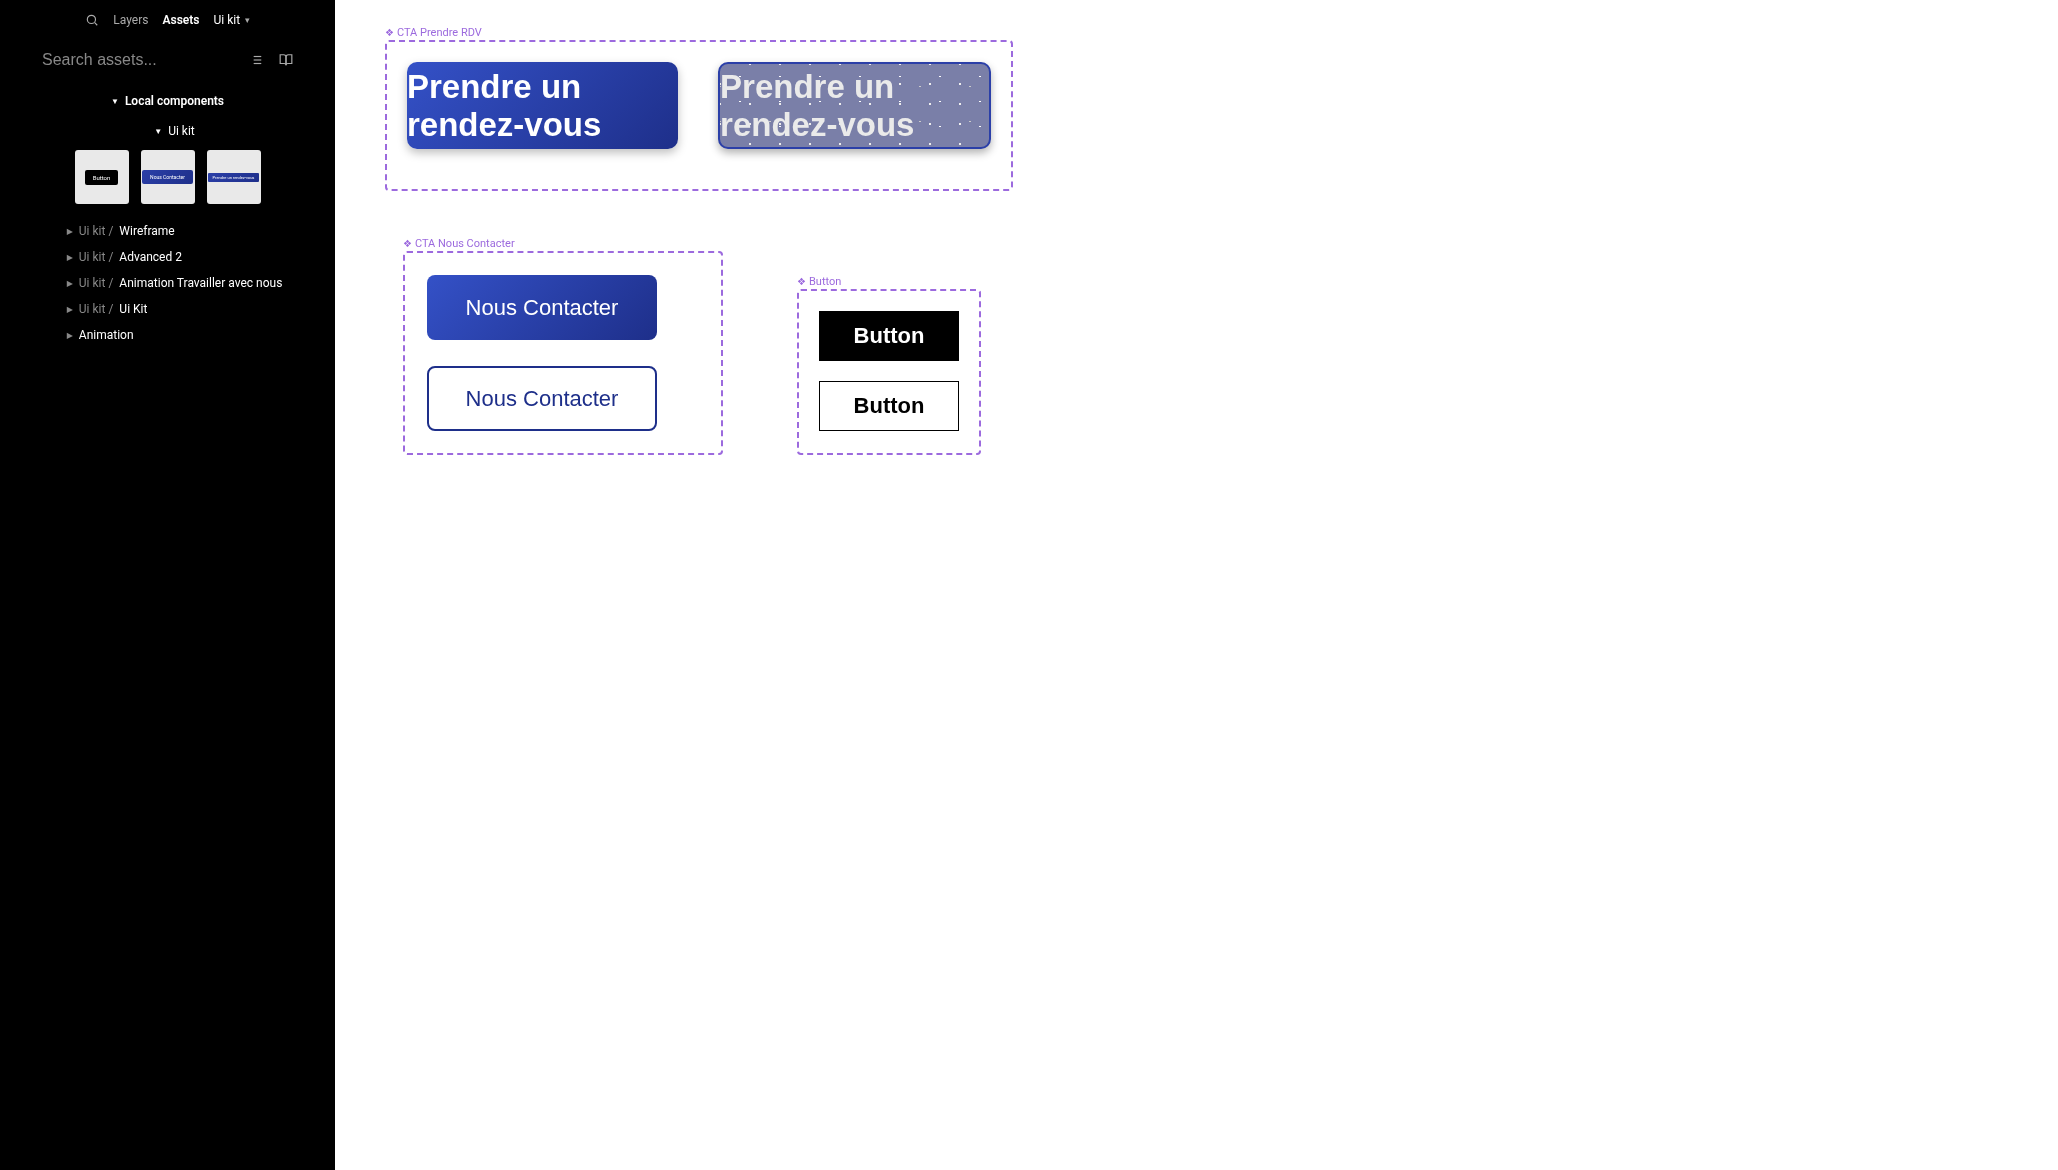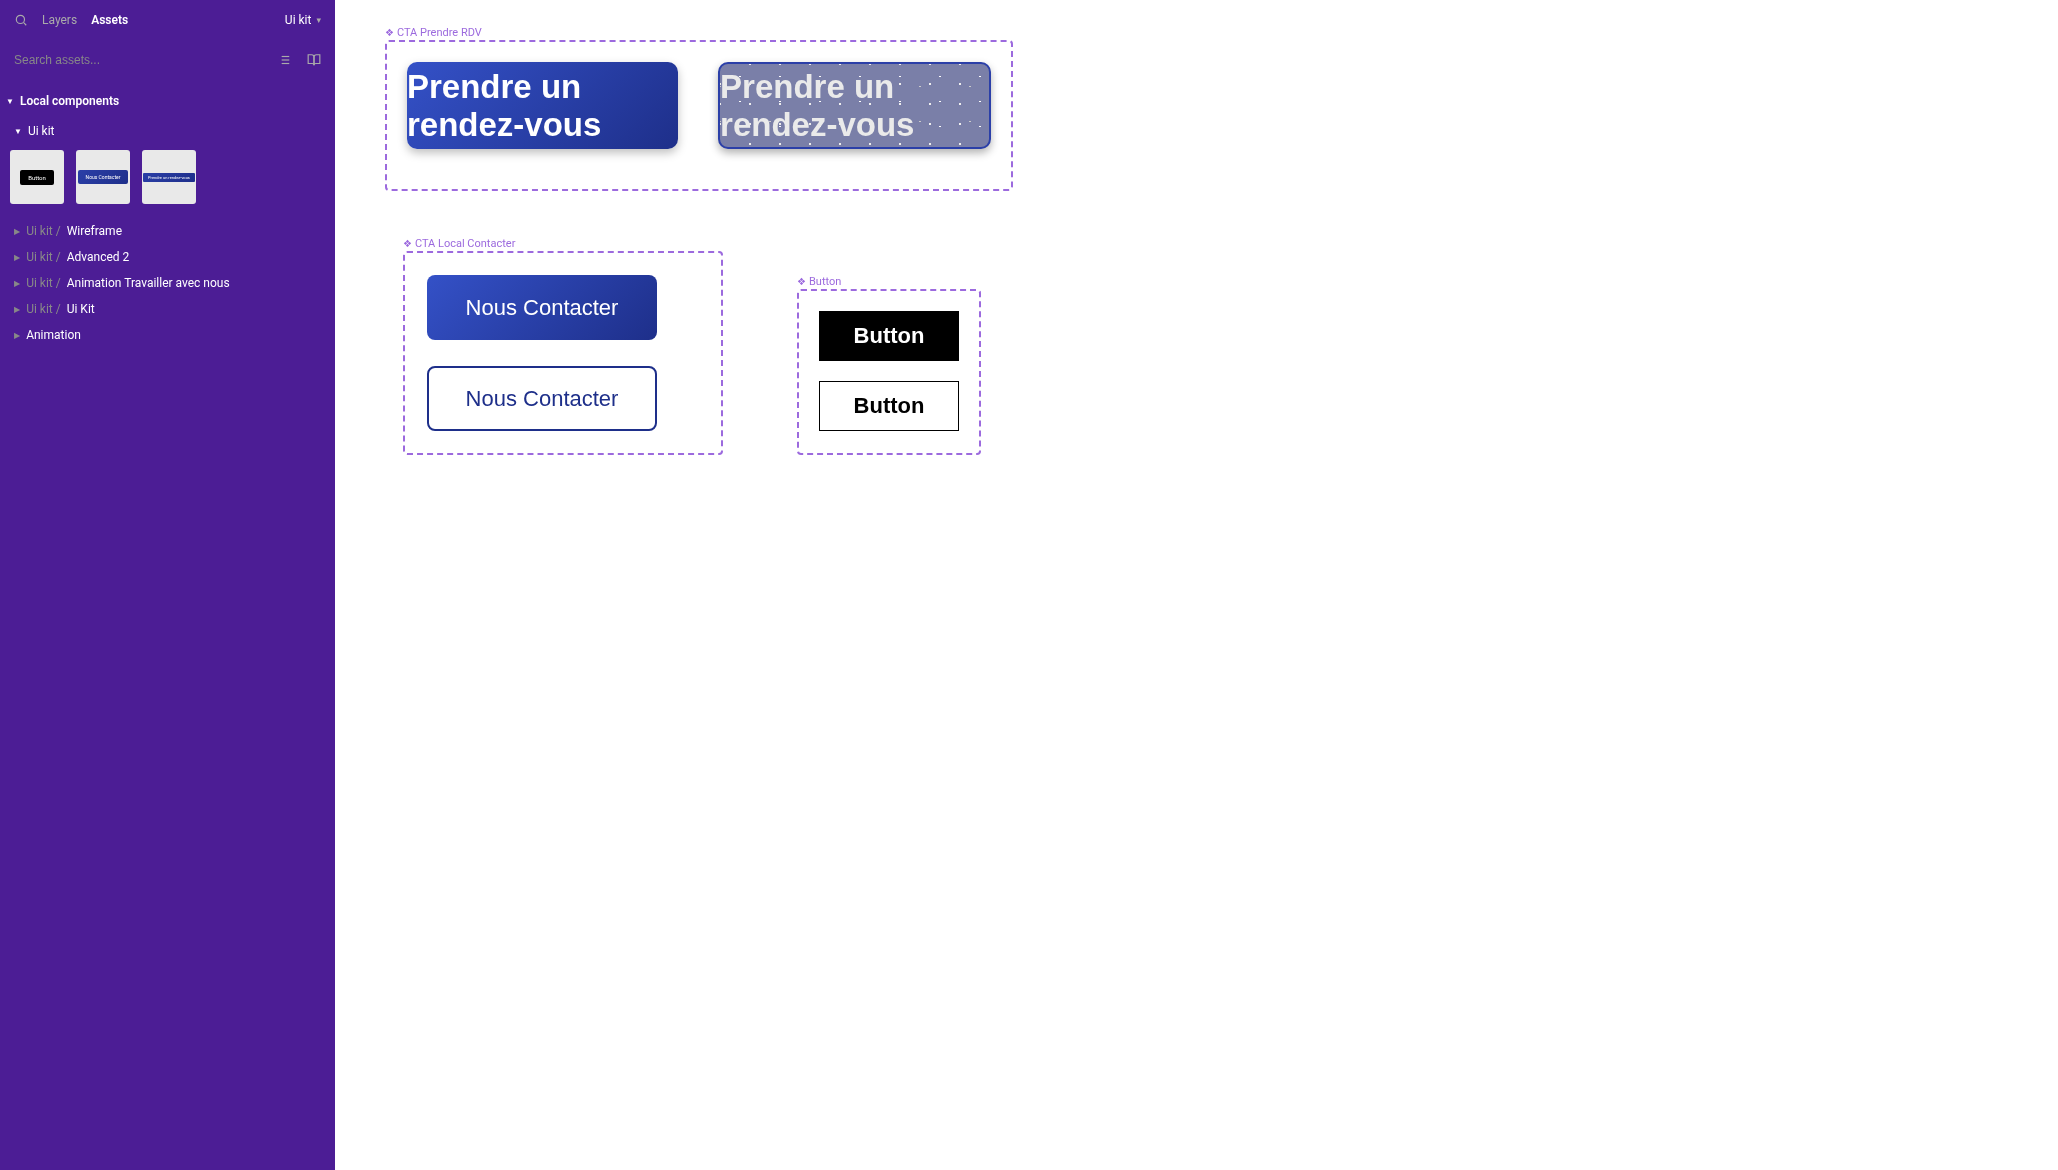--- a/index.html
+++ b/index.html
@@ -7,25 +7,26 @@
       font-family: -apple-system, BlinkMacSystemFont, "Segoe UI", Roboto, Helvetica, Arial, sans-serif;
       display: flex;
       height: 100vh;
       overflow: hidden;
       background: #ffffff;
     }
     
     
     .sidebar {
       width: 335px;
-      background: #4c1d95;
+      background: #000000;
       color: #cccccc;
       display: flex;
       flex-direction: column;
       font-size: 12px;
+      align-items: center;
     }
     .sidebar-header {
       display: flex;
       align-items: center;
       height: 40px;
       padding: 0 14px;
       gap: 14px;
     }
     .icon-btn { display:flex; align-items:center; justify-content:center; color:#aaa; cursor:pointer; }
     .tab { color:#aaa; cursor:pointer; font-size:12px; }
@@ -34,21 +35,21 @@
       margin-left:auto; display:flex; align-items:center; gap:5px;
       font-size:12px; color:#fff; cursor:pointer;
     }
     .chevron { font-size:9px; color:#aaa; }
     
     .search-row {
       display:flex; align-items:center; padding: 4px 14px; height:40px;
       justify-content: space-between;
     }
     .search-input {
-      background: transparent; border:none; color:#aaa; font-size:12px;
+      background: transparent; border:none; color:#aaa; font-size:16px;
       flex:1; outline:none;
     }
     .search-input::placeholder { color:#888; }
     .search-icons { display:flex; gap:16px; }
     
     .section-heading {
       display:flex; align-items:center; gap:6px;
       padding: 14px 6px 10px; color:#fff; font-size:12px; font-weight:600;
     }
     .caret { font-size:8px; display:inline-block; }
@@ -250,21 +251,21 @@
 <div class="canvas">
 
   <div class="component-frame frame-rdv">
     <div class="frame-label">CTA Prendre RDV</div>
     <div class="btn-rdv">Prendre un rendez-vous</div>
     <div class="btn-rdv textured">Prendre un rendez-vous</div>
   </div>
 
   <div class="row2">
     <div class="component-frame frame-contact">
-      <div class="frame-label">CTA Local Contacter</div>
+      <div class="frame-label">CTA Nous Contacter</div>
       <div class="btn-contact filled">Nous Contacter</div>
       <div class="btn-contact outline">Nous Contacter</div>
     </div>
 
     <div class="component-frame frame-button" style="margin-top:38px">
       <div class="frame-label">Button</div>
       <div class="btn-basic black">Button</div>
       <div class="btn-basic white">Button</div>
     </div>
   </div>

